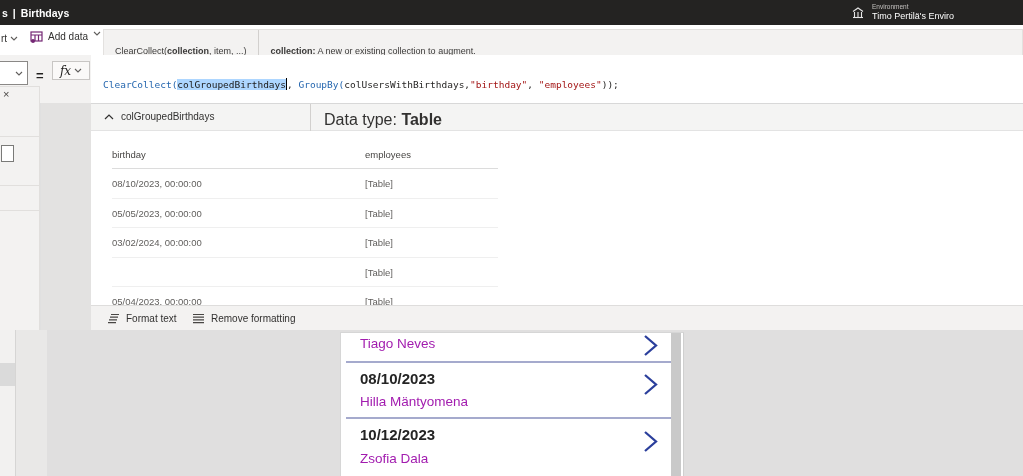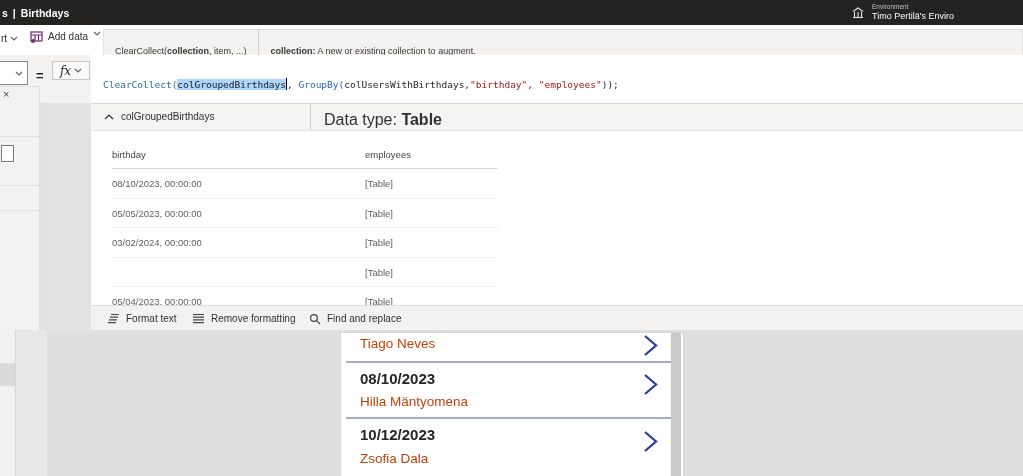--- a/index.html
+++ b/index.html
@@ -96,21 +96,21 @@
   #left-rail { left:0; top:330px; width:16px; height:146px; background:#f2f1f0;
     border-right:1px solid #d6d5d4; }
   #rail-selected { position:absolute; left:0; top:33px; width:15px; height:23px; background:#dadada; }
 
   
   #gallery { left:340px; top:332px; width:344px; height:144px; background:#fff;
     border-left:1px solid #d6d6d6; border-top:1px solid #d6d6d6; border-right:1px solid #cfcfcf; }
   #gallery-scrollbar { position:absolute; left:330px; top:0; width:10px; height:143px; background:#c9c9c9; }
   .g-divider { position:absolute; left:5px; width:326px; height:2px; background:#a5aacd; }
   .g-date { position:absolute; left:19px; font-size:15px; font-weight:bold; color:#252525; }
-  .g-name { position:absolute; left:19px; font-size:13.5px; color:#c2410c; }
+  .g-name { position:absolute; left:19px; font-size:13.5px; color:#a21caf; }
   .g-chev { position:absolute; left:302px; }
 </style>
 </head>
 <body>
 
 <div id="topbar" class="abs">
   <div class="title">
     <span>s</span>
     <span>|</span>
     <span>Birthdays</span>
@@ -224,27 +224,20 @@
       <path d="M4 1.5 H12 M3 4.2 H11 M2 6.9 H10 M1 9.6 H9" fill="none" stroke="#484644" stroke-width="1.2"></path>
     </svg>
     <span>Format text</span>
   </div>
   <div class="tb-btn" id="btn-remove">
     <svg width="13" height="11" viewBox="0 0 13 11">
       <path d="M1 1.5 H12 M1 4.2 H12 M1 6.9 H12 M1 9.6 H12" fill="none" stroke="#484644" stroke-width="1.2"></path>
     </svg>
     <span>Remove formatting</span>
   </div>
-  <div class="tb-btn" id="btn-find">
-    <svg width="12" height="12" viewBox="0 0 12 12">
-      <circle cx="5" cy="5" r="3.4" fill="none" stroke="#484644" stroke-width="1.2"></circle>
-      <path d="M7.6 7.6 L11 11" stroke="#484644" stroke-width="1.2"></path>
-    </svg>
-    <span>Find and replace</span>
-  </div>
 </div>
 
 <div id="app-canvas" class="abs"></div>
 <div id="canvas-left-band" class="abs"></div>
 <div id="left-rail" class="abs">
   <div id="rail-selected"></div>
 </div>
 
 <div id="gallery" class="abs">
 

